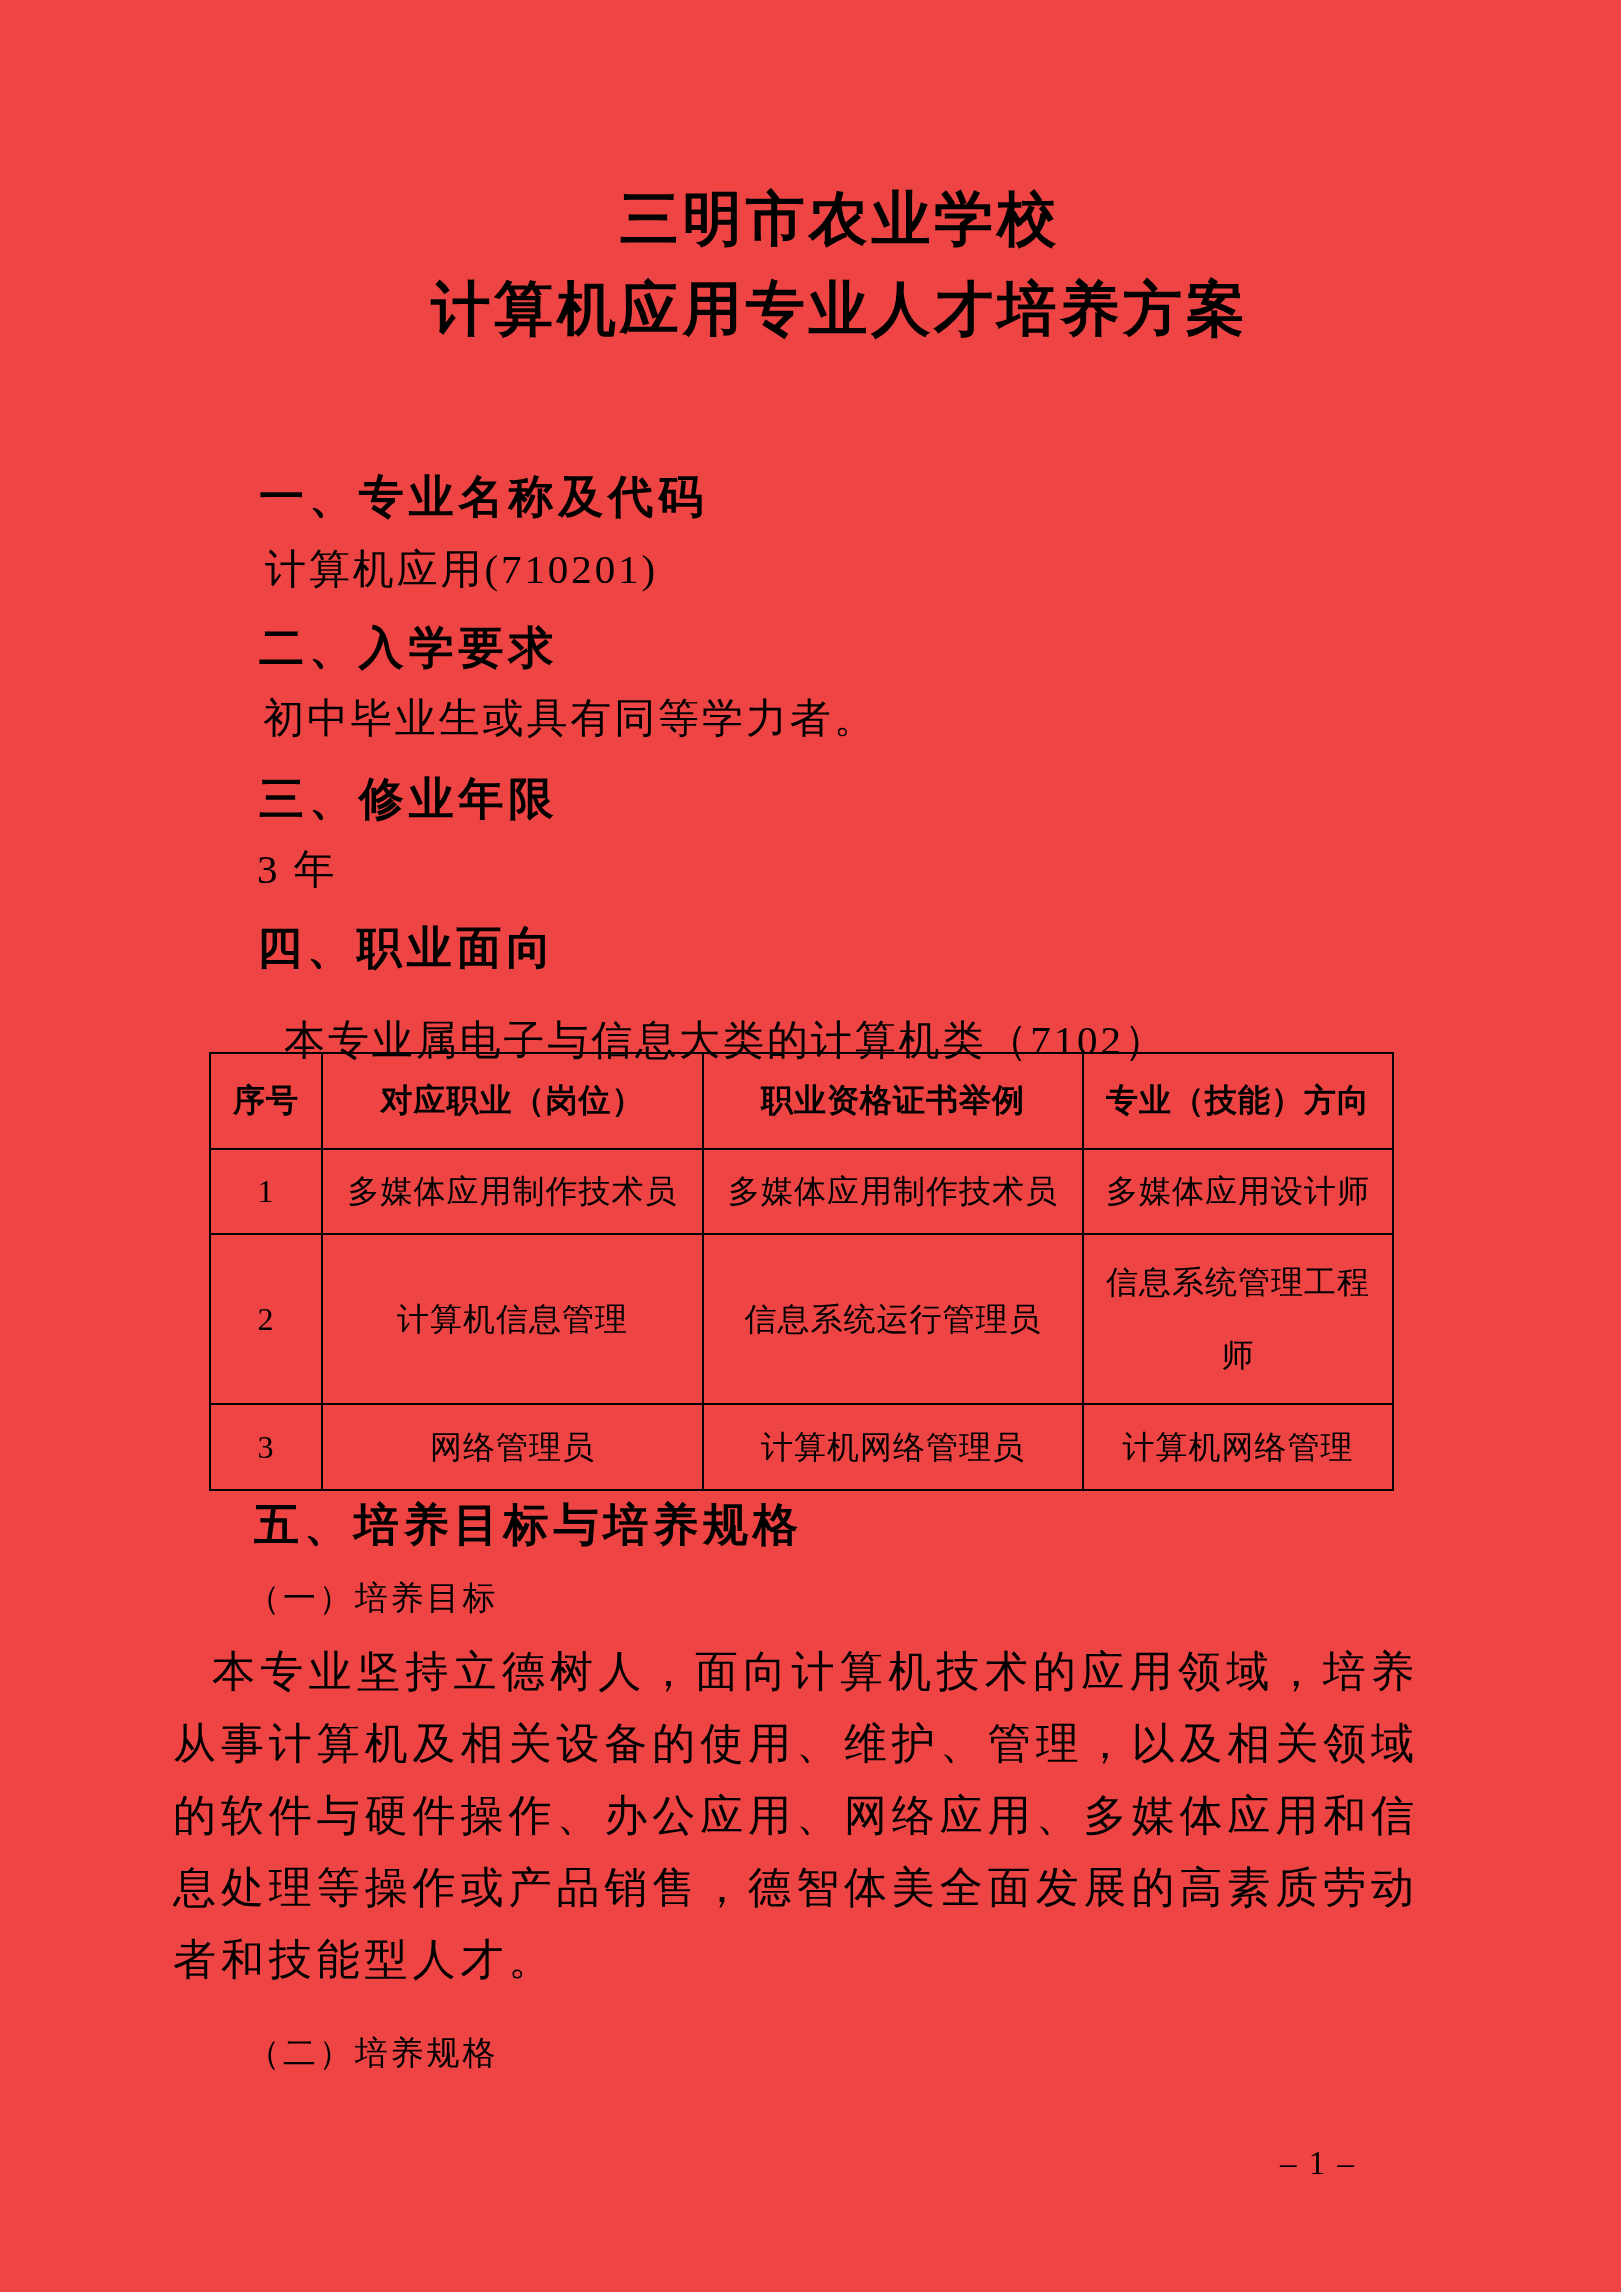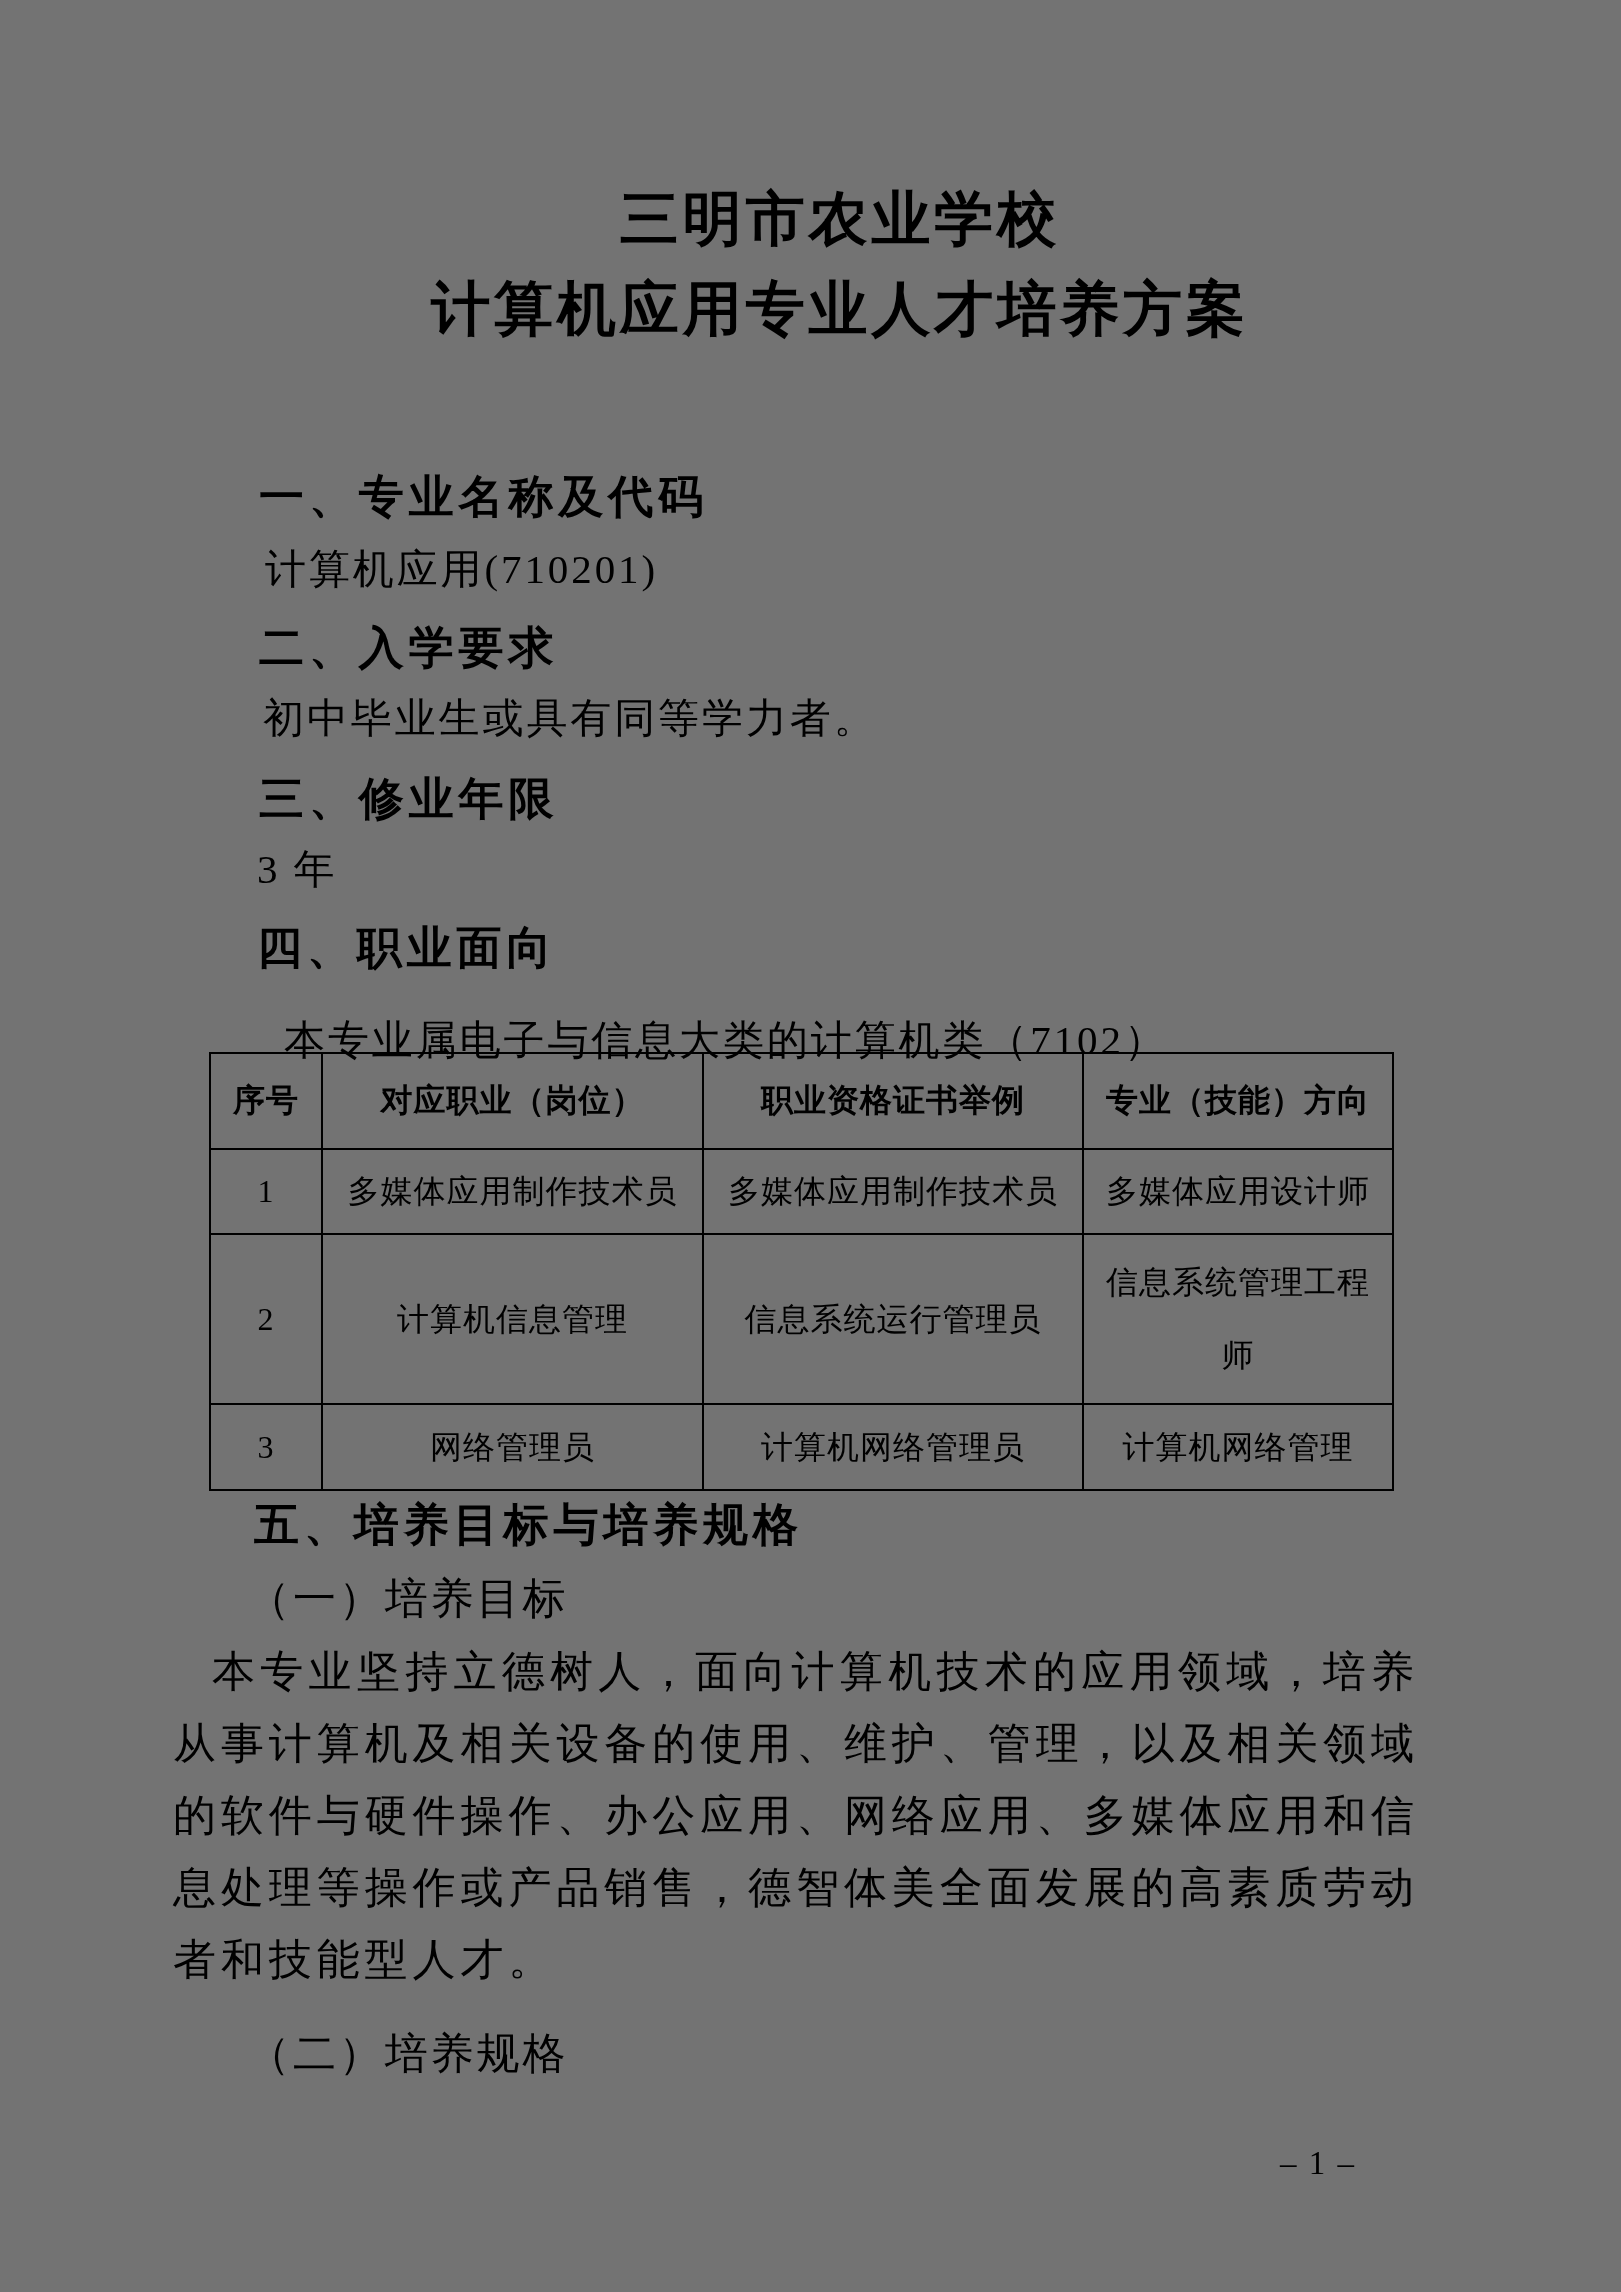--- a/index.html
+++ b/index.html
@@ -2,21 +2,21 @@
 <html><head>
 <meta charset="utf-8">
 <style>
   * { margin: 0; padding: 0; box-sizing: border-box; }
   html, body { background: #888; }
   .page {
     position: relative;
     width: 1621px;
     height: 2293px;
     margin: 0 auto;
-    background: #737373;
+    background: #ef4444;
     color: #000000;
     font-family: "Liberation Serif", "DejaVu Serif", serif;
     overflow: hidden;
   }
   .abs { position: absolute; white-space: nowrap; }
 
   
   .doc-title {
     left: 0; right: 0;
     text-align: center;
@@ -38,21 +38,21 @@
     letter-spacing: 4.9px;
     line-height: 49px;
   }
   
   .body-line {
     font-size: 41px;
     letter-spacing: 2.9px;
     line-height: 49px;
   }
   .sub-heading {
-    font-size: 43px;
+    font-size: 33px;
     letter-spacing: 2.9px;
     line-height: 49px;
   }
 
   
   .paragraph {
     position: absolute;
     left: 173px;
     top: 1636px;
     width: 1246px;

